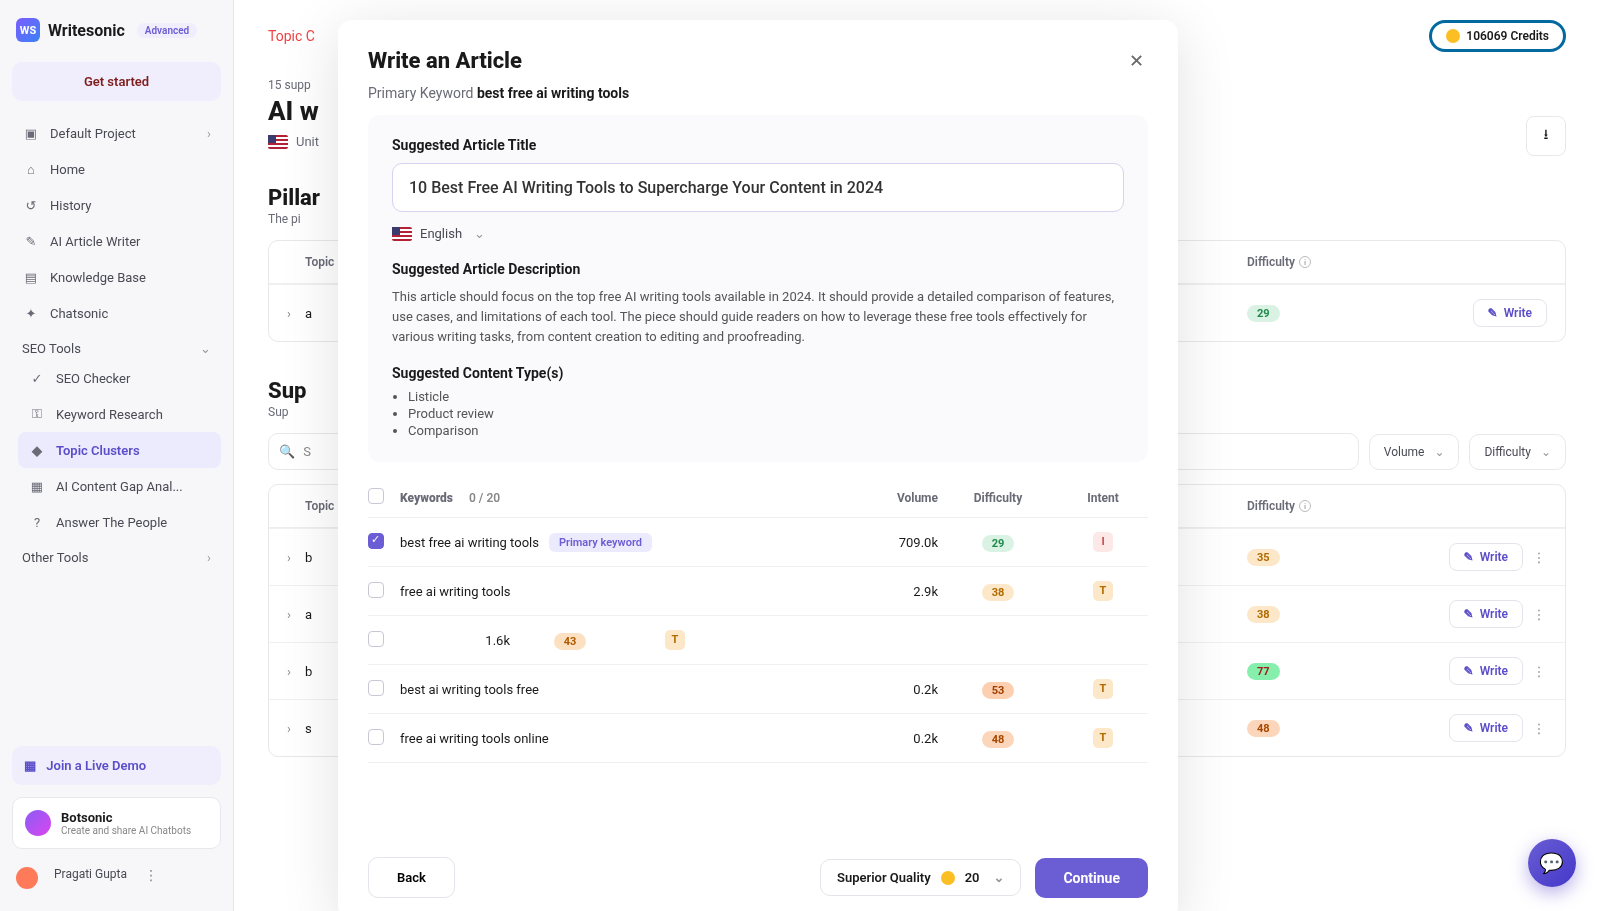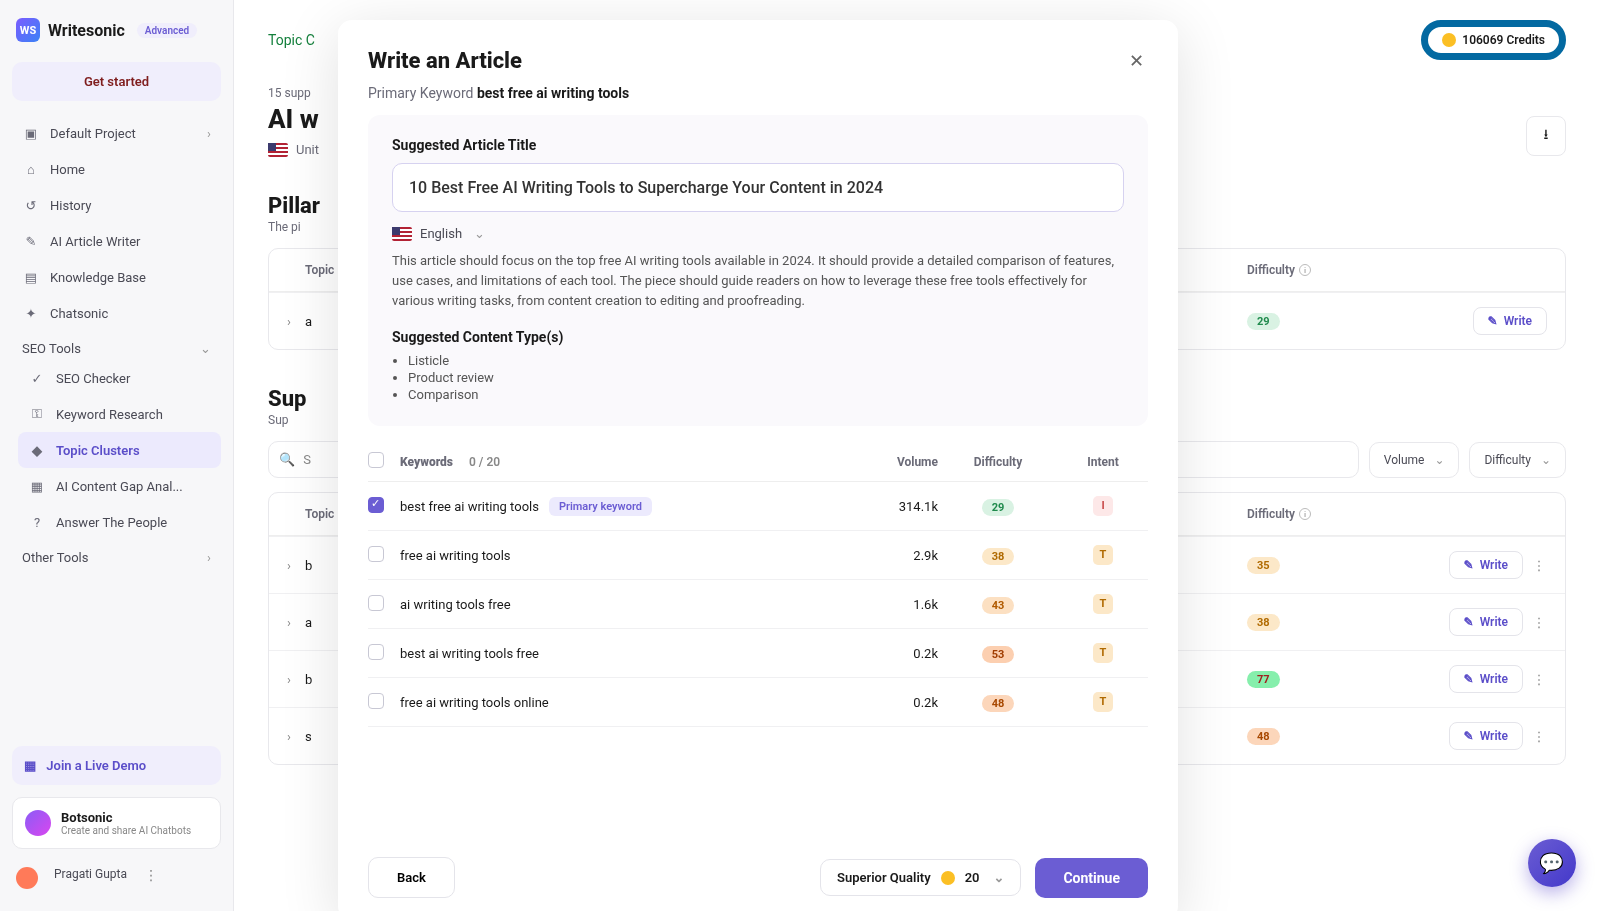--- a/index.html
+++ b/index.html
@@ -23,22 +23,22 @@
 .botsonic{display:flex;gap:10px;padding:12px;border:1px solid #e8e8ec;border-radius:10px;margin-top:12px;background:#fff}
 .botsonic-icon{width:26px;height:26px;border-radius:50%;background:linear-gradient(135deg,#8b5cf6,#d946ef);flex-shrink:0}
 .botsonic-title{font-weight:700;font-size:13px}
 .botsonic-sub{font-size:10px;color:#888}
 .user-row{display:flex;align-items:flex-start;gap:16px;padding:10px 4px;margin-top:8px}
 .avatar{width:22px;height:22px;border-radius:50%;background:#ff7a59}
 .user-name{font-size:12px;color:#4a4a55}
 
 .page{position:absolute;left:234px;top:0;right:0;height:100%;padding:20px 34px}
 .topbar{display:flex;justify-content:space-between;align-items:center}
-.topbar-left{display:flex;align-items:center;gap:8px;color:#15803d;font-size:14px}
-.credits{display:flex;align-items:center;gap:6px;border:7px solid #0369a1;border-radius:20px;padding:6px 14px;font-size:12px;font-weight:600}
+.topbar-left{display:flex;align-items:center;gap:8px;color:#ef4444;font-size:14px}
+.credits{display:flex;align-items:center;gap:6px;border:3px solid #0369a1;border-radius:20px;padding:6px 14px;font-size:12px;font-weight:600}
 .coin{width:14px;height:14px;border-radius:50%;background:#fbbf24}
 .page-meta{margin-top:26px;color:#6b6b78;font-size:12px}
 .page-title{font-size:26px;font-weight:800;margin:4px 0 8px}
 .page-locale{display:flex;align-items:center;gap:8px;color:#6b6b78;font-size:13px}
 .flag{width:20px;height:14px;background:linear-gradient(#b22234 14%,#fff 14% 28%,#b22234 28% 42%,#fff 42% 56%,#b22234 56% 70%,#fff 70% 84%,#b22234 84%);position:relative;border-radius:2px}
 .flag::before{content:"";position:absolute;left:0;top:0;width:8px;height:8px;background:#3c3b6e}
 .dl-btn{position:absolute;right:34px;top:116px;width:40px;height:40px;border:1px solid #e8e8ec;border-radius:8px;display:flex;align-items:center;justify-content:center}
 .section-block{margin-top:36px}
 .sec-title{font-size:22px;font-weight:800}
 .sec-sub{color:#6b6b78;font-size:12px;margin-top:2px}
@@ -367,20 +367,21 @@
 
   <div class="desc-card">
     <div class="lbl">Suggested Article Title</div>
     <input class="title-input" value="10 Best Free AI Writing Tools to Supercharge Your Content in 2024" style="">
     <div class="lang-row">
       <span class="flag"></span>
       <span>English</span>
       <span class="chev">⌄</span>
     </div>
 
+    <div class="lbl" style="margin-top:20px">Suggested Article Description</div>
     <div class="desc-text">This article should focus on the top free AI writing tools available in 2024. It should provide a detailed comparison of features, use cases, and limitations of each tool. The piece should guide readers on how to leverage these free tools effectively for various writing tasks, from content creation to editing and proofreading.</div>
 
     <div class="lbl" style="margin-top:18px">Suggested Content Type(s)</div>
     <ul class="ctypes" id="ctypes">
         <li>Listicle</li>
         <li>Product review</li>
         <li>Comparison</li>
       </ul>
   </div>
 
@@ -392,34 +393,33 @@
           <span class="kw-count">0 / 20</span>
       </span>
       <span class="c-vol">Volume</span>
       <span class="c-dif">Difficulty</span>
       <span class="c-int">Intent</span>
     </div>
     <div id="kw-rows">
         <div class="kw-row">
           <span class="c-chk"><span class="chk on"></span></span>
   <span class="c-kw">best free ai writing tools <span class="pk-tag">Primary keyword</span></span>
-  <span class="c-vol">314.1k</span>
+  <span class="c-vol">709.0k</span>
   <span class="c-dif"><span class="diff-pill d-29">29</span></span>
   <span class="c-int"><span class="intent-pill int-i">I</span></span>
         </div>
         <div class="kw-row">
           <span class="c-chk"><span class="chk"></span></span>
   <span class="c-kw">free ai writing tools</span>
   <span class="c-vol">2.9k</span>
   <span class="c-dif"><span class="diff-pill d-38">38</span></span>
   <span class="c-int"><span class="intent-pill int-t">T</span></span>
         </div>
         <div class="kw-row">
           <span class="c-chk"><span class="chk"></span></span>
-  <span class="c-kw">ai writing tools free</span>
   <span class="c-vol">1.6k</span>
   <span class="c-dif"><span class="diff-pill d-43">43</span></span>
   <span class="c-int"><span class="intent-pill int-t">T</span></span>
         </div>
         <div class="kw-row">
           <span class="c-chk"><span class="chk"></span></span>
   <span class="c-kw">best ai writing tools free</span>
   <span class="c-vol">0.2k</span>
   <span class="c-dif"><span class="diff-pill d-53">53</span></span>
   <span class="c-int"><span class="intent-pill int-t">T</span></span>

